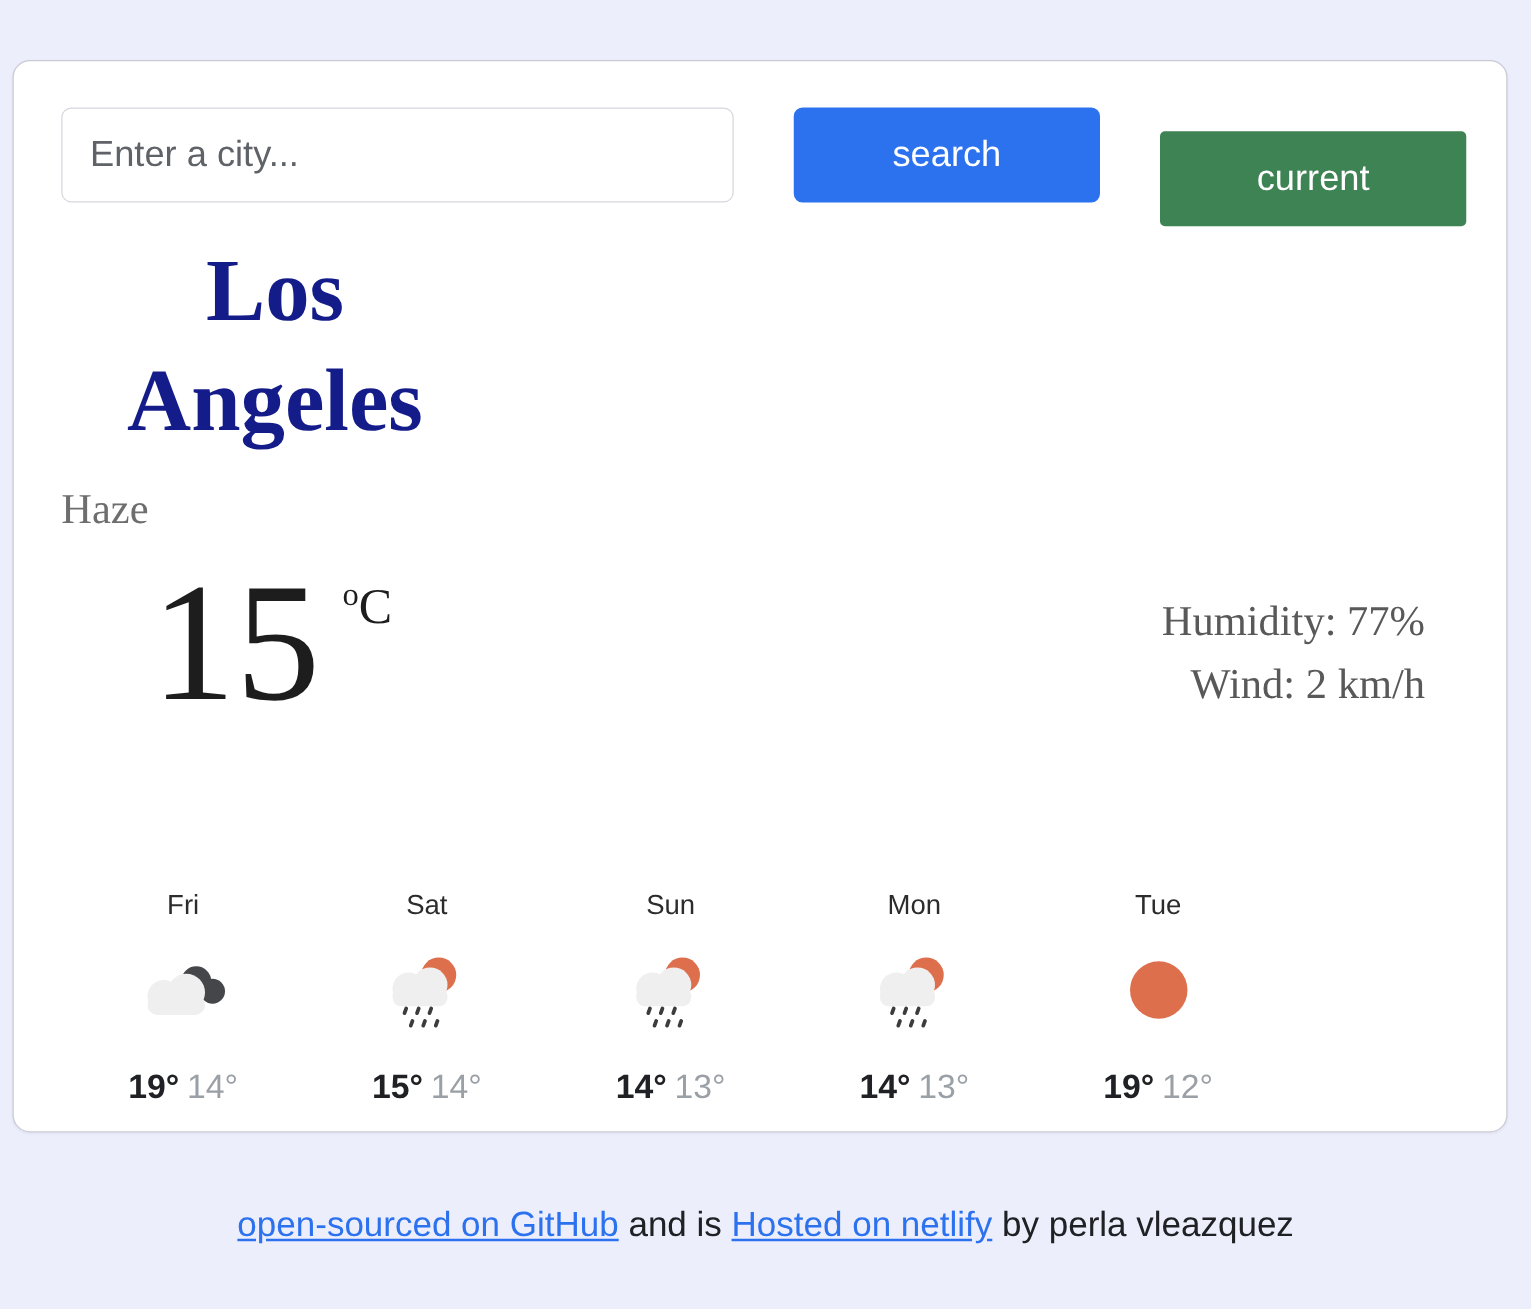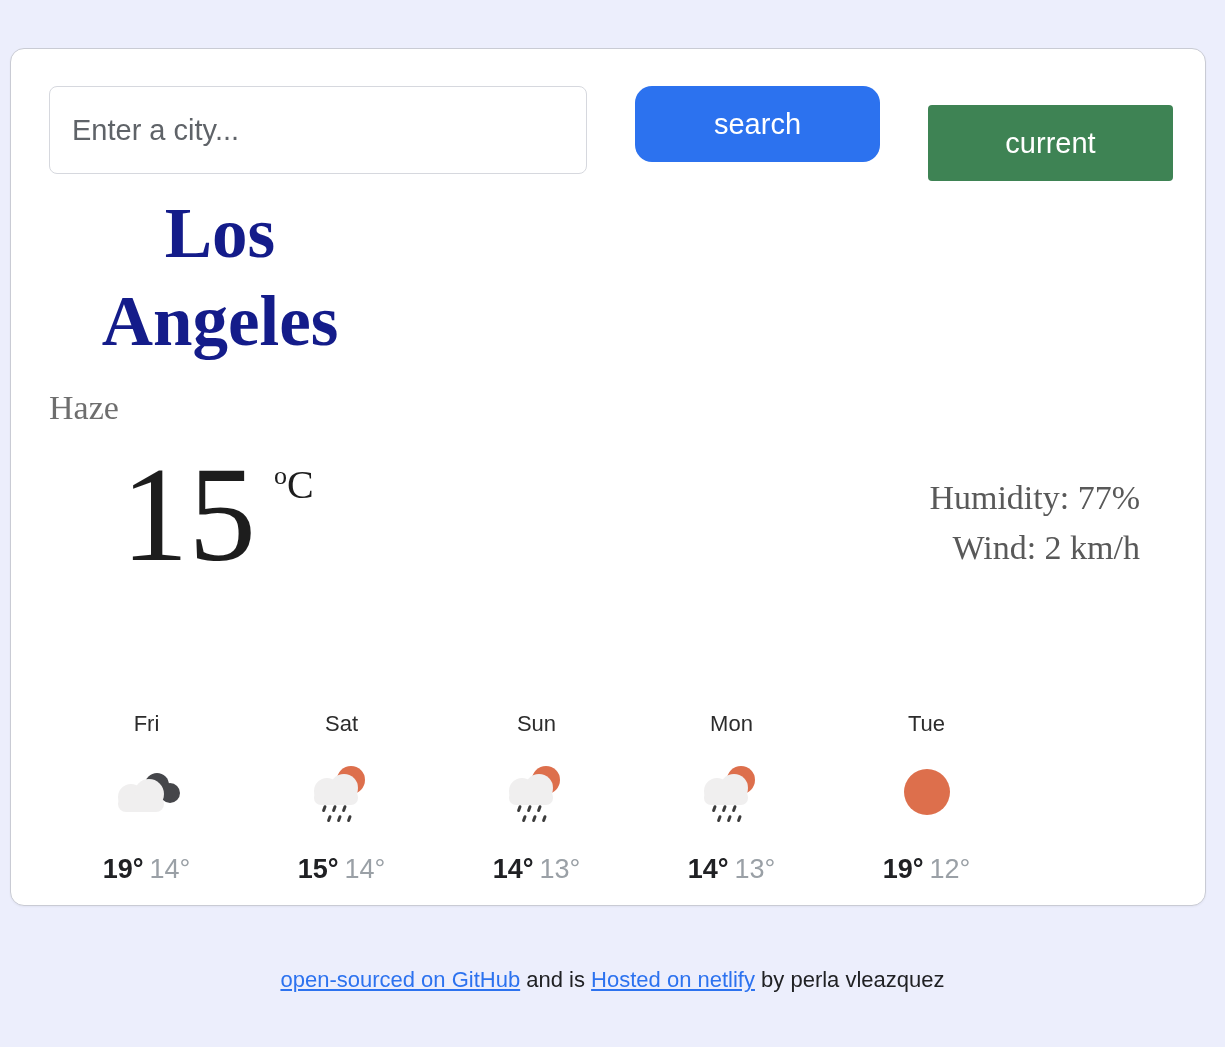--- a/index.html
+++ b/index.html
@@ -40,21 +40,21 @@
     position: absolute;
     left: 38px;
     top: 37px;
     width: 1125px;
     height: 76px;
     display: flex;
     align-items: flex-start;
   }
   .city-input {
     width: 538px;
-    height: 88px;
+    height: 76px;
     box-sizing: border-box;
     border: 1px solid #d6d8de;
     border-radius: 8px;
     background: #fff;
     font-family: "Liberation Sans", sans-serif;
     font-size: 29px;
     color: #3c4043;
     padding: 0 22px;
     outline: none;
   }
@@ -68,21 +68,21 @@
     font-family: "Liberation Sans", sans-serif;
     font-size: 29px;
     color: #ffffff;
     height: 76px;
     box-sizing: border-box;
   }
   .btn-search {
     width: 245px;
     margin-left: 48px;
     background: #2c72ef;
-    border-radius: 17px;
+    border-radius: 7px;
   }
   .btn-current {
     width: 245px;
     margin-left: 48px;
     background: #3e8354;
     border-radius: 4px;
     margin-top: 19px;
   }
 
   
@@ -200,21 +200,21 @@
   }
 
   
   .footer {
     position: absolute;
     left: 0;
     top: 960px;
     width: 1225px;
     text-align: center;
     font-family: "Liberation Sans", sans-serif;
-    font-size: 22px;
+    font-size: 28px;
     color: #202124;
     line-height: 40px;
   }
   .footer a {
     color: #2c72ef;
     text-decoration: underline;
   }
   .footer span, .footer a {
     white-space: pre;
   }

